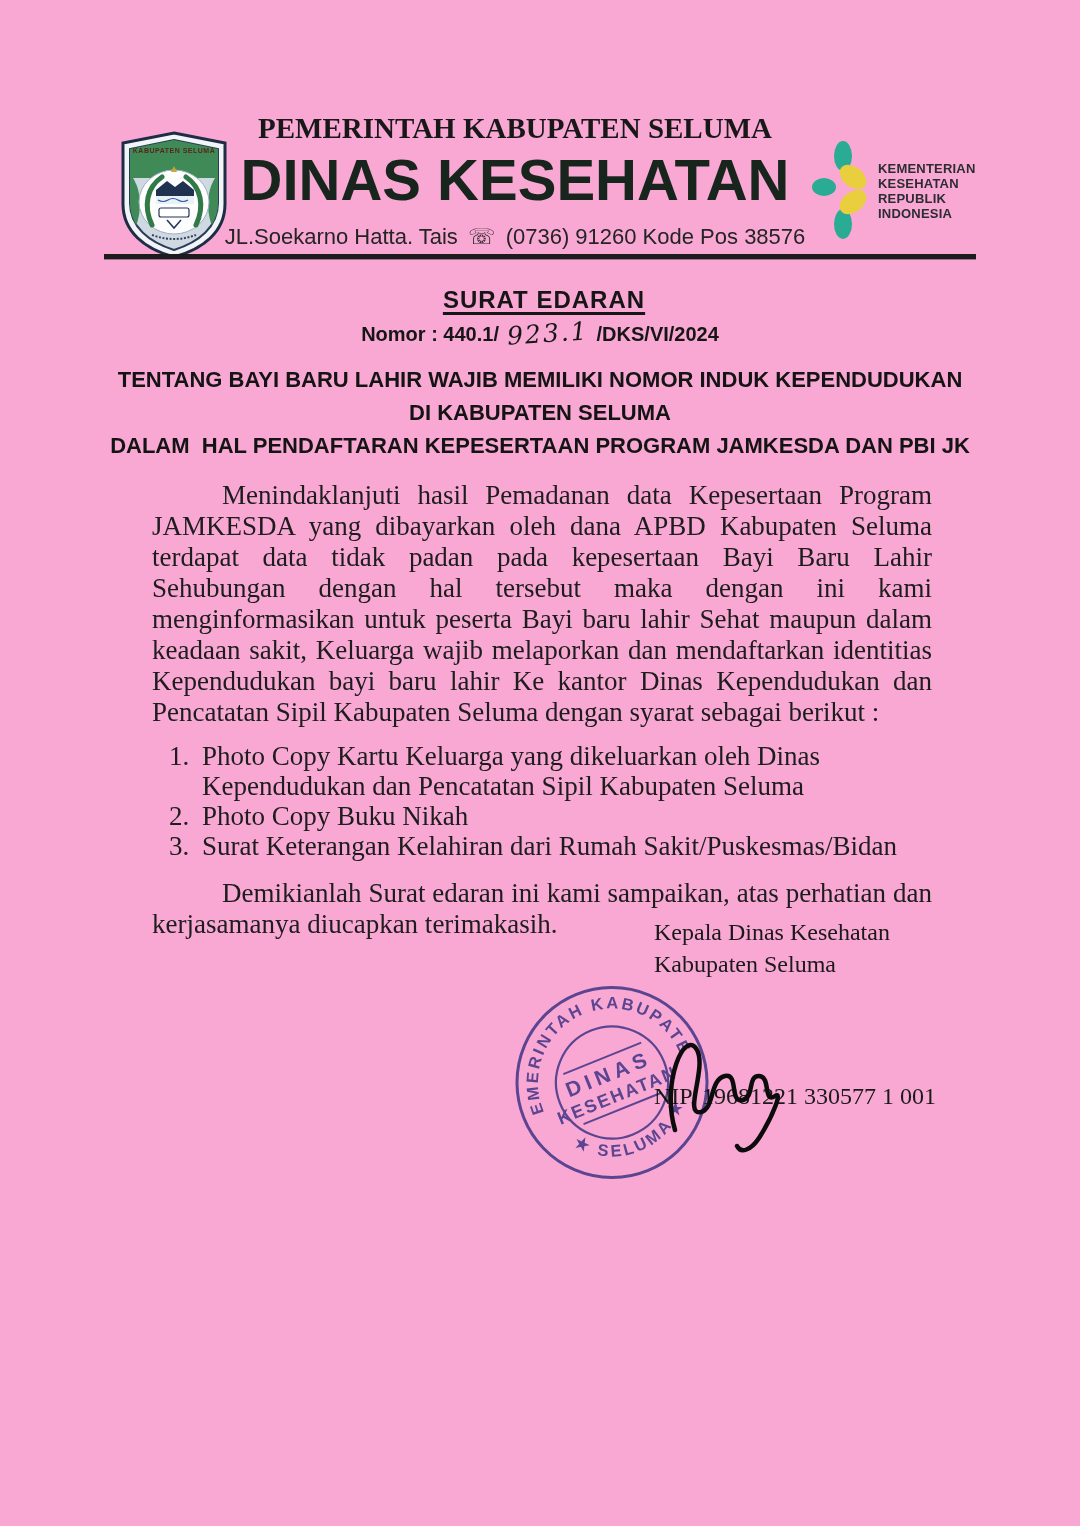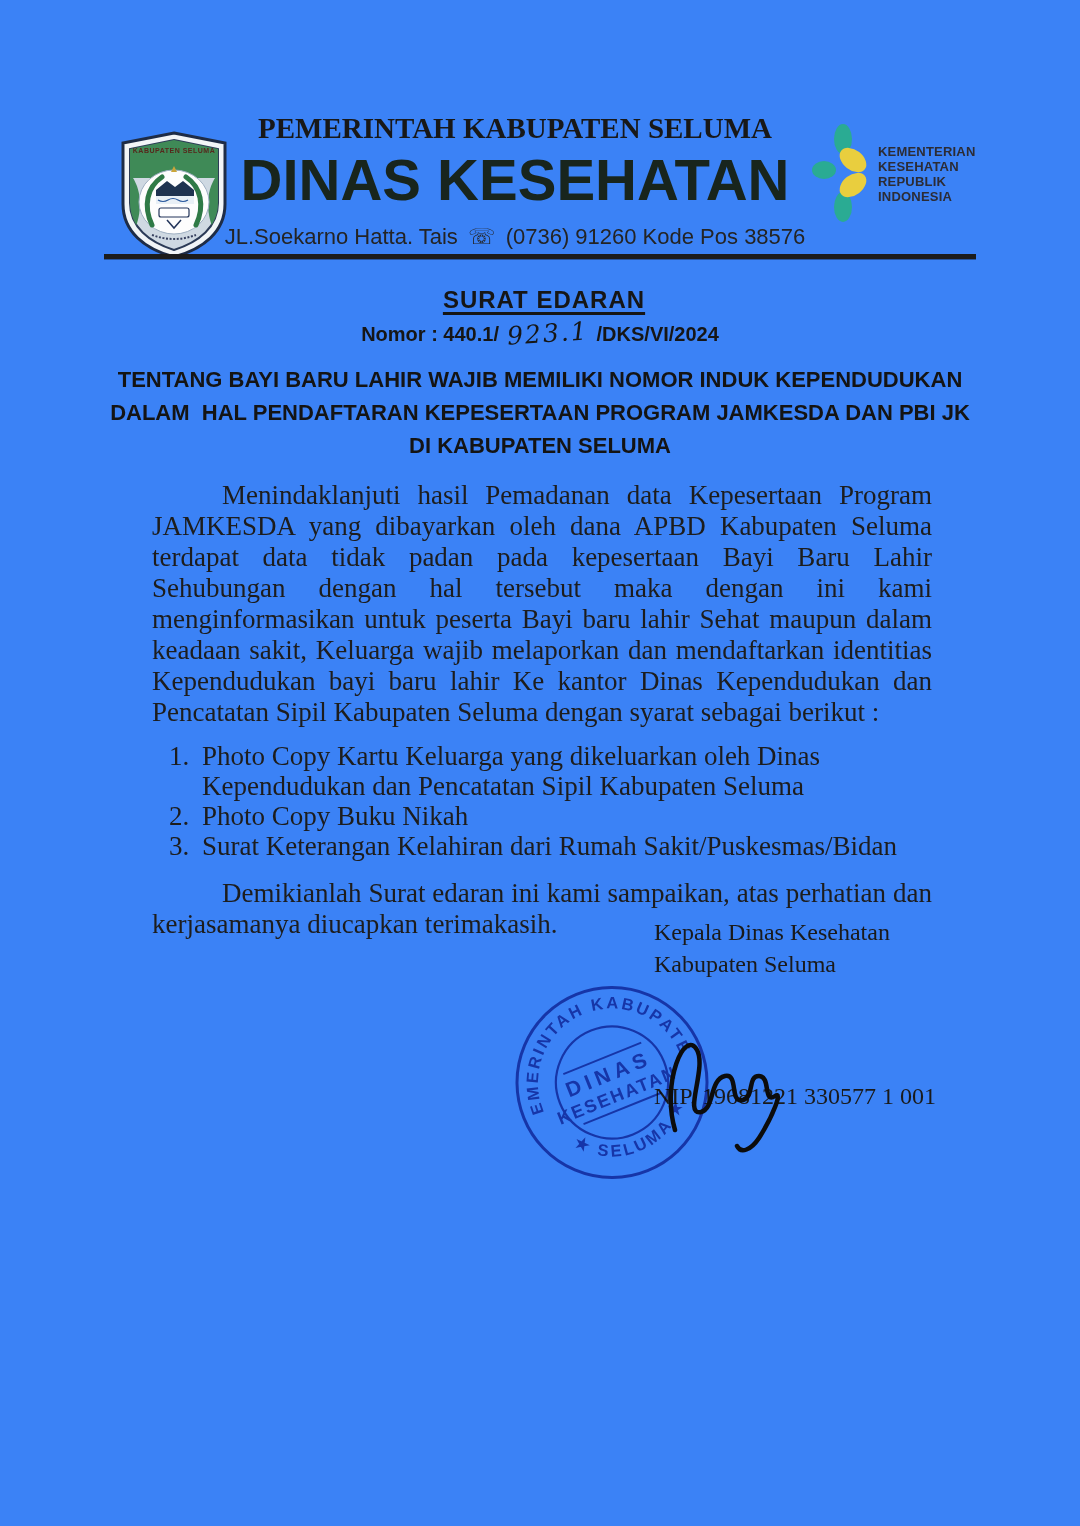--- a/index.html
+++ b/index.html
@@ -1,29 +1,29 @@
 <!DOCTYPE html>
 <html><head>
 <meta charset="utf-8">
 <style>
   html,body{margin:0;padding:0;background:#ffffff;}
-  .page{position:relative;width:1080px;height:1526px;background:#3b82f6;overflow:hidden;
+  .page{position:relative;width:1080px;height:1526px;background:#f9a8d4;overflow:hidden;
         font-family:"Liberation Serif",serif;color:#1d1d1d;}
 
   
   .crest{position:absolute;left:112px;top:130px;width:124px;height:130px;}
   .head-text{position:absolute;left:150px;top:0;width:730px;height:260px;}
   .gov{position:absolute;left:0;right:0;top:112px;text-align:center;
        font-family:"Liberation Serif",serif;font-weight:700;font-size:29px;color:#181818;}
   .agency{position:absolute;left:0;right:0;top:146px;text-align:center;
        font-family:"Liberation Sans",sans-serif;font-weight:700;font-size:58px;color:#18251d;}
   .address{position:absolute;left:0;right:0;top:224px;text-align:center;
        font-family:"Liberation Sans",sans-serif;font-size:22px;color:#242424;}
   .phone-glyph{font-size:22px;margin:0 4px;}
-  .kemenkes{position:absolute;left:812px;top:121px;width:178px;height:106px;display:flex;align-items:center;}
+  .kemenkes{position:absolute;left:812px;top:138px;width:178px;height:106px;display:flex;align-items:center;}
   .kemenkes-txt{font-family:"Liberation Sans",sans-serif;font-weight:700;font-size:13px;
        line-height:15px;color:#2c2c35;letter-spacing:.2px;margin-left:4px;}
   .rule{position:absolute;left:104px;top:254px;width:872px;height:5px;background:#1c1c1c;
         box-shadow:0 1px 0 rgba(0,0,0,.35);}
 
   
   .title-block{position:absolute;left:0;top:286px;width:1080px;text-align:center;
         font-family:"Liberation Sans",sans-serif;color:#161616;}
   .se-heading{font-weight:700;font-size:24px;letter-spacing:1px;text-decoration:underline;
         text-decoration-thickness:2.5px;text-underline-offset:4px;padding-left:8px;}
@@ -113,22 +113,22 @@
 
   <div class="title-block">
     <div class="se-heading">SURAT EDARAN</div>
     <div class="nomor">
       <span>Nomor : 440.1/</span><span class="hand">923.1</span><span>/DKS/VI/2024</span>
     </div>
   </div>
 
   <div class="subject">
     <div class="subject-line">TENTANG BAYI BARU LAHIR WAJIB MEMILIKI NOMOR INDUK KEPENDUDUKAN</div>
+    <div class="subject-line">DI KABUPATEN SELUMA</div>
     <div class="subject-line">DALAM  HAL PENDAFTARAN KEPESERTAAN PROGRAM JAMKESDA DAN PBI JK</div>
-    <div class="subject-line">DI KABUPATEN SELUMA</div>
   </div>
 
   <div class="body-text">
     <p class="p-first">Menindaklanjuti hasil Pemadanan data Kepesertaan Program JAMKESDA yang dibayarkan oleh dana APBD Kabupaten Seluma terdapat data tidak padan pada kepesertaan Bayi Baru Lahir Sehubungan dengan hal tersebut maka dengan ini kami menginformasikan untuk peserta Bayi baru lahir Sehat maupun dalam keadaan sakit, Keluarga wajib melaporkan dan mendaftarkan identitias Kependudukan bayi baru lahir Ke kantor Dinas Kependudukan dan Pencatatan Sipil Kabupaten Seluma dengan syarat sebagai berikut :</p>
     <ol class="req-list">
       <li>Photo Copy Kartu Keluarga yang dikeluarkan oleh Dinas Kependudukan dan Pencatatan Sipil Kabupaten Seluma</li>
       <li>Photo Copy Buku Nikah</li>
       <li>Surat Keterangan Kelahiran dari Rumah Sakit/Puskesmas/Bidan</li>
     </ol>
     <p class="p-closing">Demikianlah Surat edaran ini kami sampaikan, atas perhatian dan kerjasamanya diucapkan terimakasih.</p>

